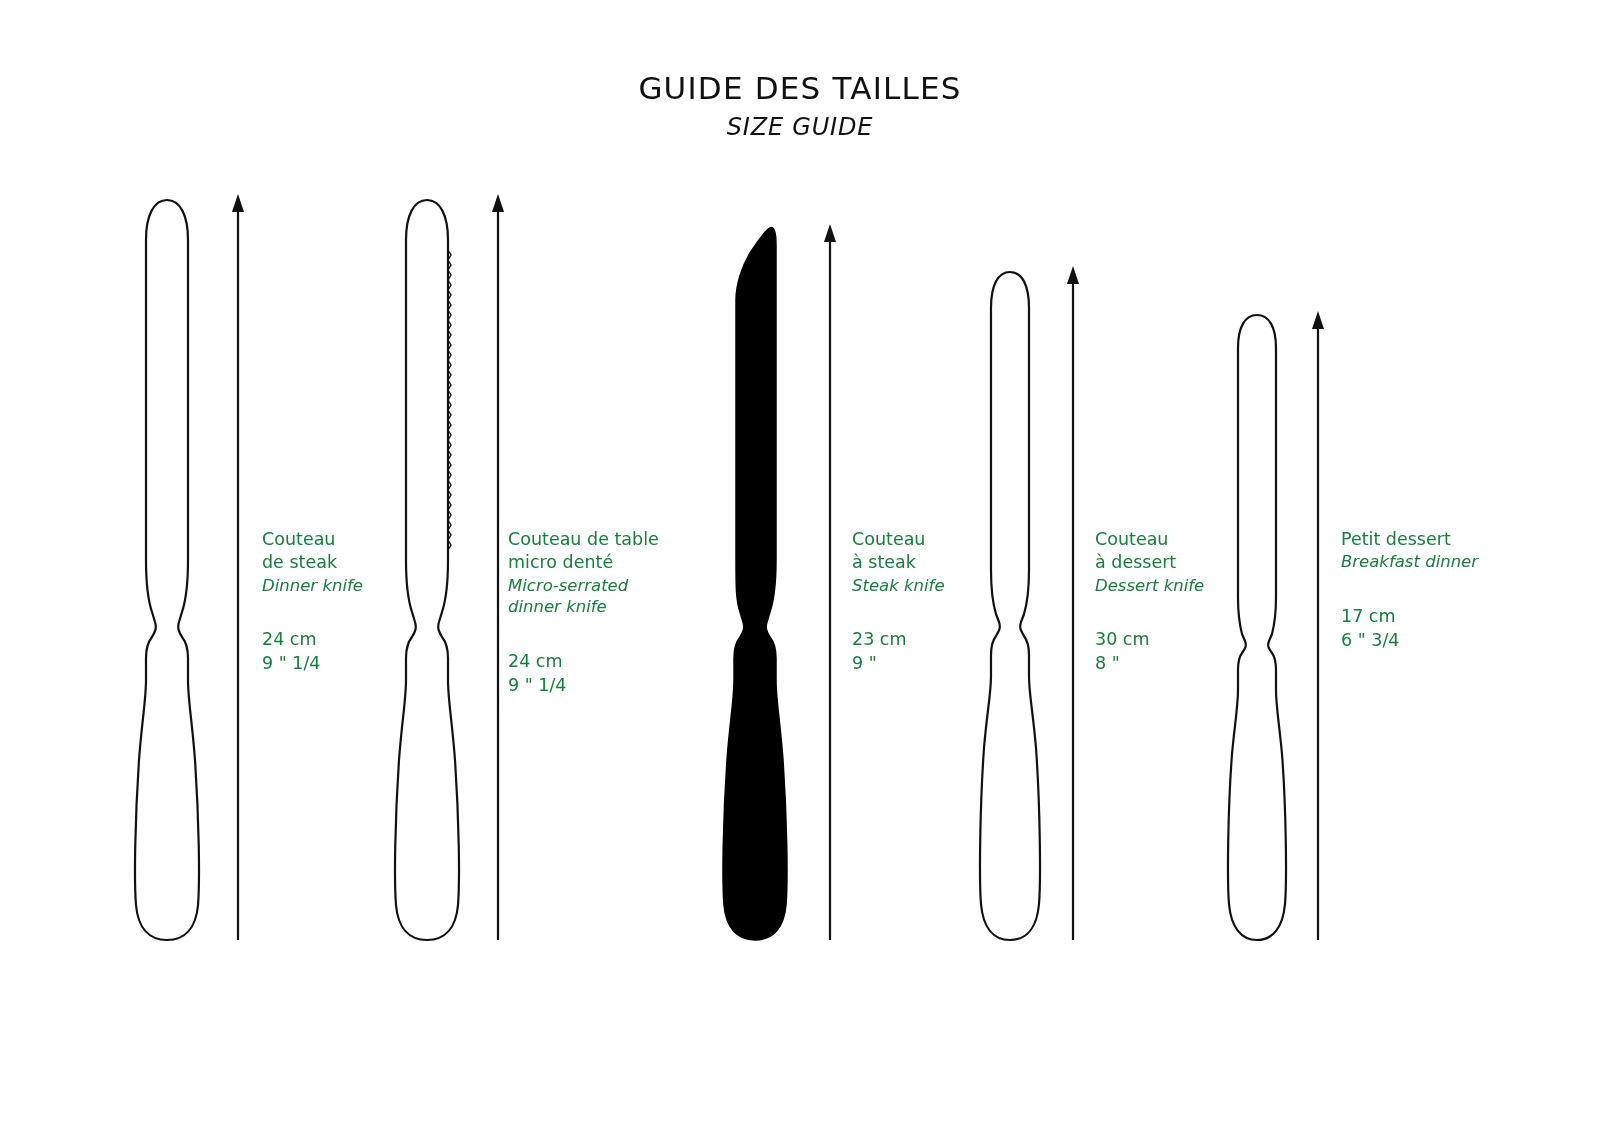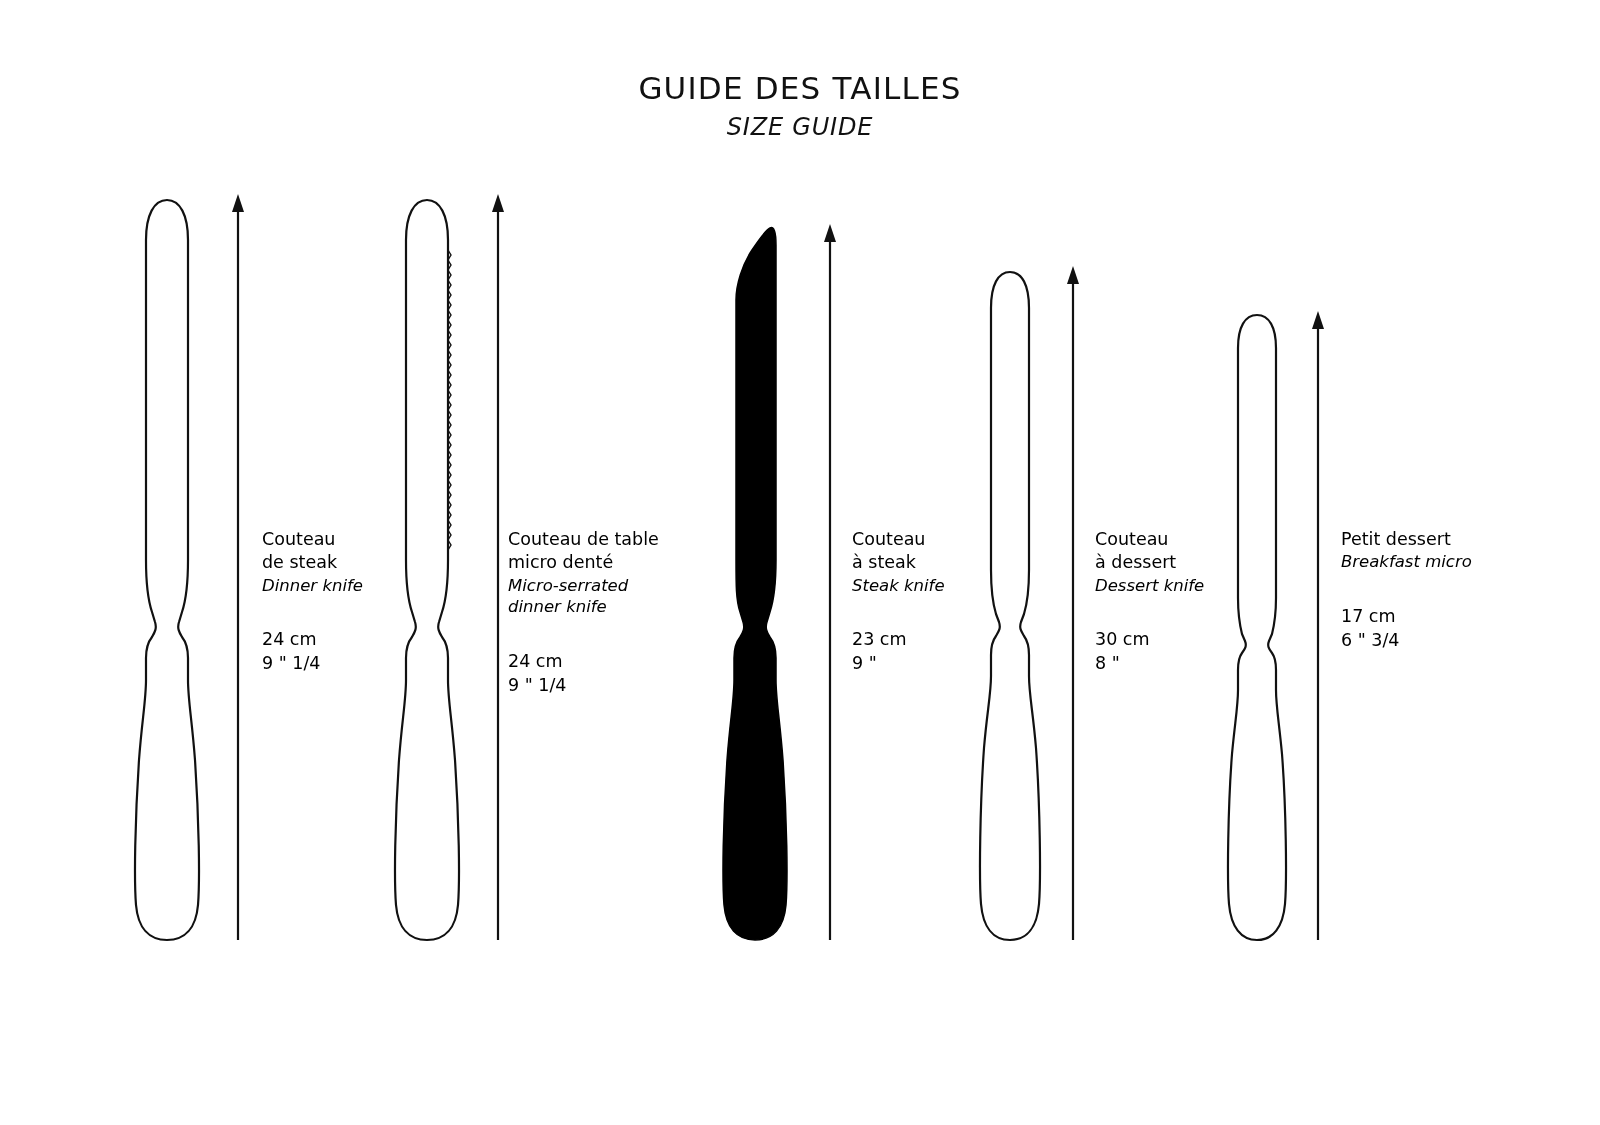--- a/index.html
+++ b/index.html
@@ -58,21 +58,21 @@
   .knife-svg {
     position: absolute;
     top: 0;
     left: 0;
   }
 
   .caption {
     position: absolute;
     font-size: 17.5px;
     line-height: 1.33;
-    color: #000000;
+    color: #15803d;
     white-space: nowrap;
   }
   .caption .fr {
     font-style: normal;
   }
   .caption .en {
     font-style: italic;
     font-size: 16.5px;
   }
   .caption .dims {
@@ -270,21 +270,21 @@
                C23 662, 24 657, 27 653
                C30 649, 32 646, 30 641
                L27 634
                C25 626, 23 616, 23 598
                Z" fill="none" stroke="#111111" stroke-width="2.2" stroke-linejoin="round"></path>
       <line x1="103" y1="322" x2="103" y2="940" stroke="#111111" stroke-width="2.2"></line>
       <polygon points="103,311 97,329 109,329" fill="#111111"></polygon>
     </svg>
     <div class="caption" style="left:126px; top:528px;">
       <div class="fr">Petit dessert</div>
-      <div class="en">Breakfast micro</div>
+      <div class="en">Breakfast dinner</div>
       <div class="dims">
         <div>17 cm</div>
         <div>6 " 3/4</div>
       </div>
     </div>
   </div>
 
 </div>
 
 </body></html>

